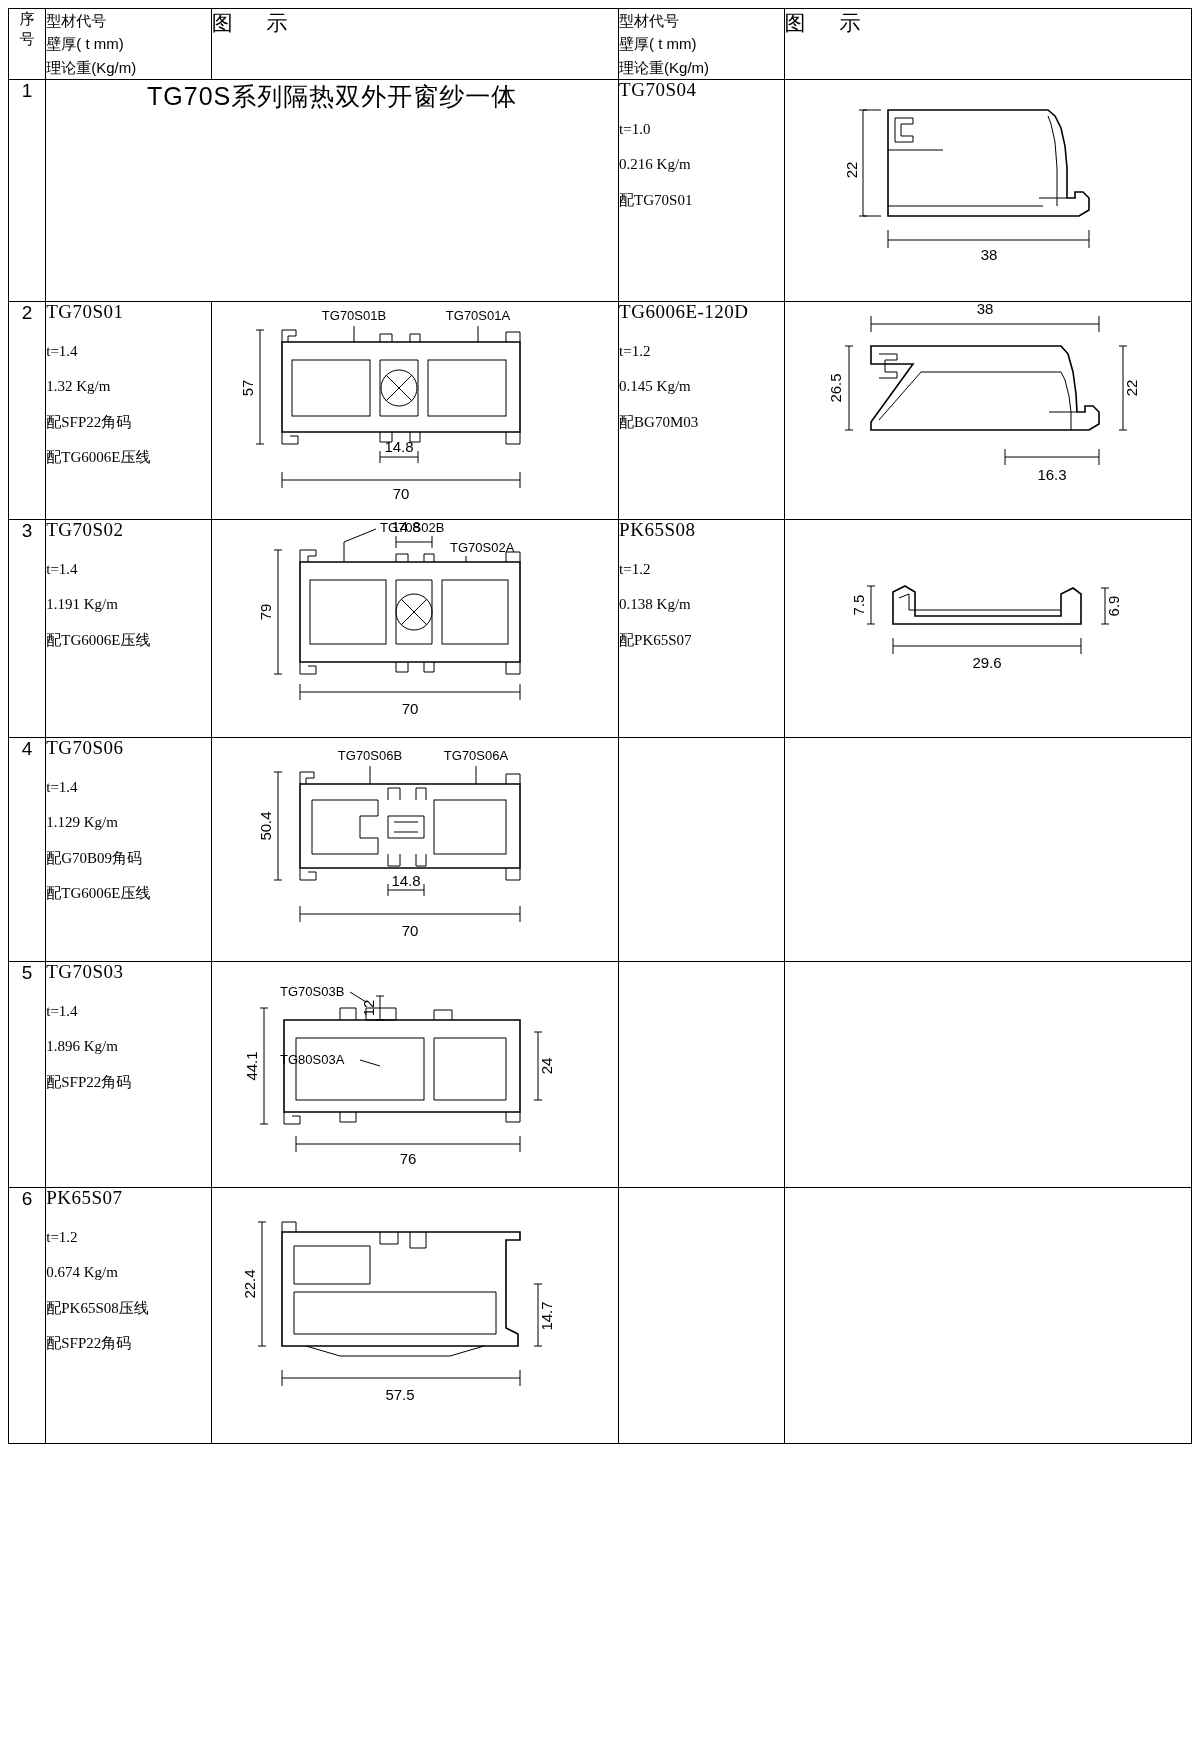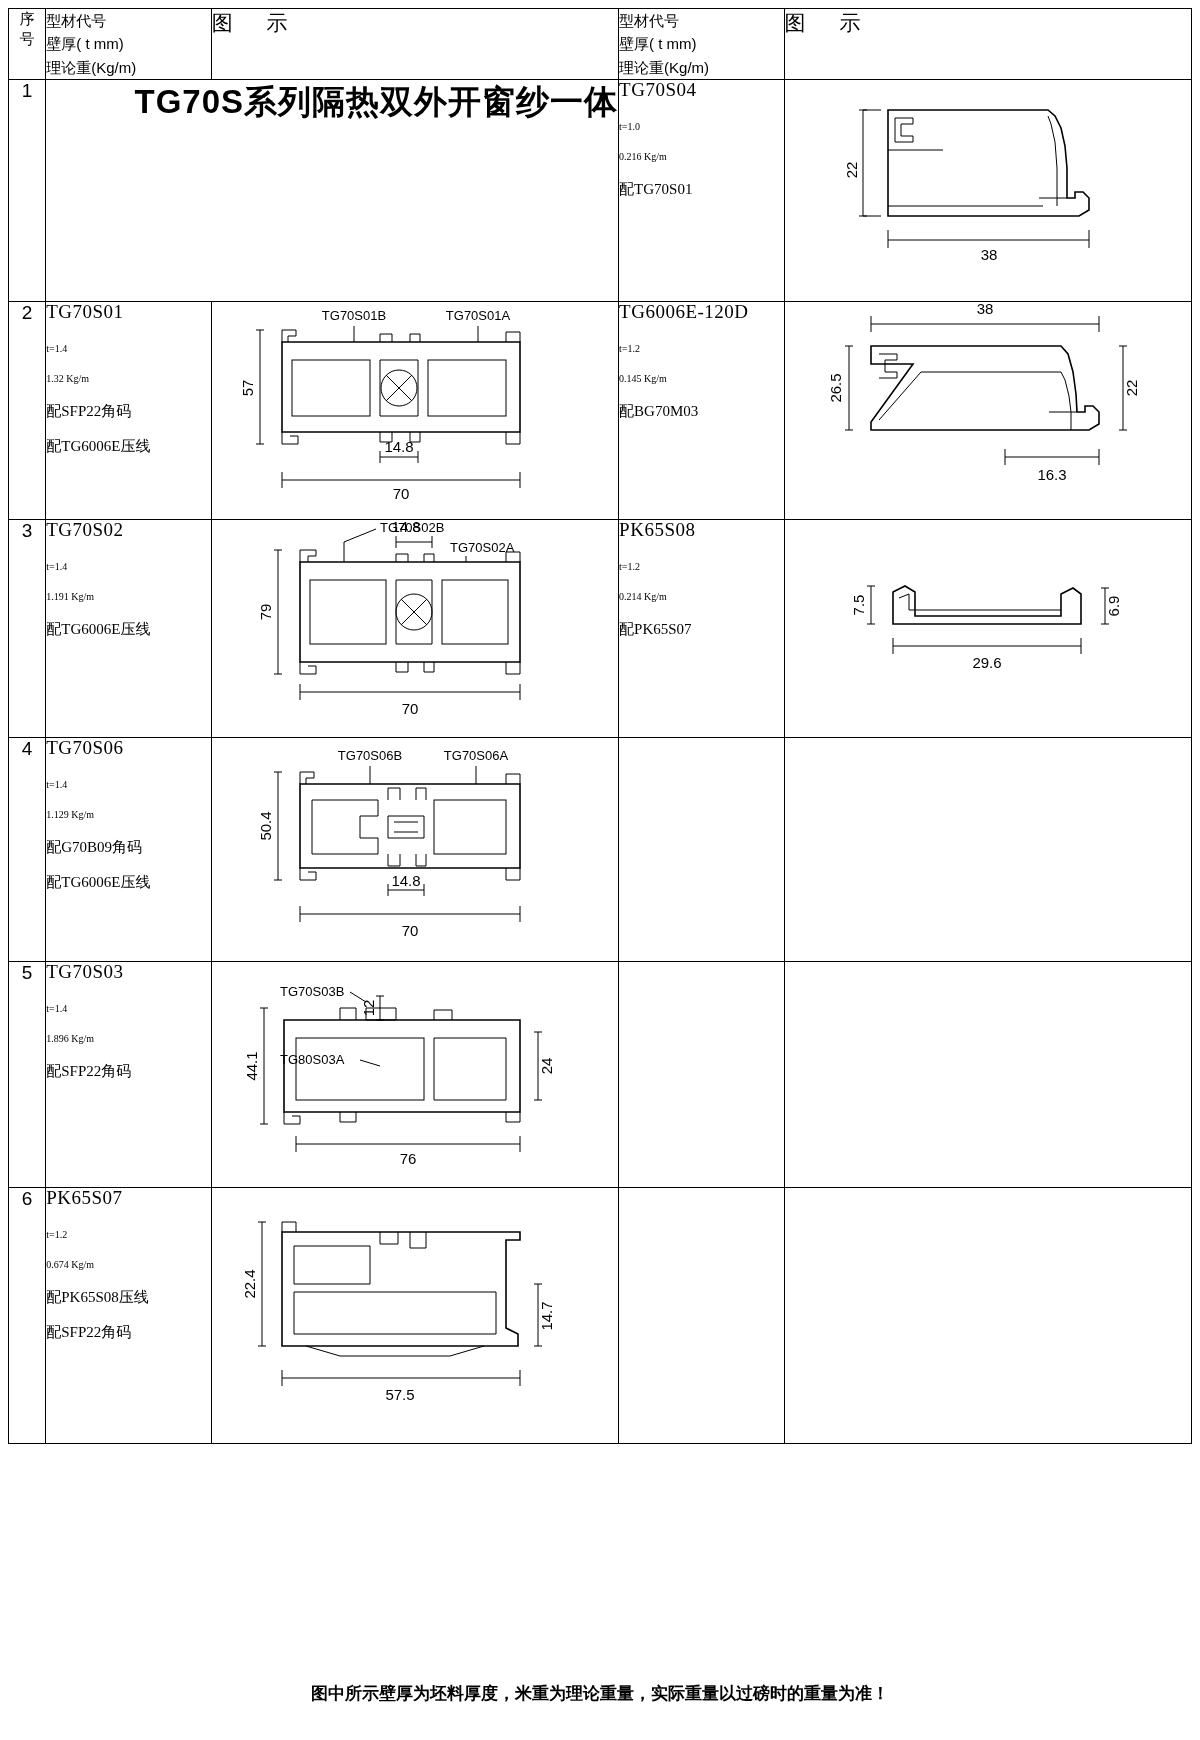--- a/index.html
+++ b/index.html
@@ -71,34 +71,34 @@
     line-height: 1.1;
     font-family: Liberation Serif, serif;
   }
   .cell-code .code {
     font-size: 19px;
     margin-bottom: 20px;
     letter-spacing: 0.5px;
   }
   .cell-code .line {
     margin-bottom: 19px;
-    font-size: 10px;
+    font-size: 15px;
   }
   .cell-code .line.cn {
     font-size: 15px;
   }
   .cell-fig {
     position: relative;
     vertical-align: middle;
     text-align: center;
   }
   .banner {
-    font-size: 33px;
-    font-weight: bold;
-    text-align: right;
+    font-size: 25px;
+    font-weight: normal;
+    text-align: center;
     vertical-align: middle;
     letter-spacing: 1px;
   }
   .figwrap {
     position: relative;
     width: 100%;
     height: 100%;
   }
   .figwrap svg {
     display: block;
@@ -317,21 +317,21 @@
           <text class="lbl" x="160" y="12" text-anchor="start">TG70S02B</text>
           <path class="thin" d="M156,9 L124,22 L124,42"></path>
           <text class="lbl" x="230" y="32" text-anchor="start">TG70S02A</text>
           <path class="thin" d="M246,36 L246,42"></path>
         </svg>
       </div>
     </td>
     <td class="cell-code">
       <div class="code">PK65S08</div>
       <div class="line">t=1.2</div>
-      <div class="line">0.214 Kg/m</div>
+      <div class="line">0.138 Kg/m</div>
       <div class="line cn">配PK65S07</div>
     </td>
     <td class="cell-fig">
       <div class="figwrap">
         <svg width="390" height="205" viewBox="0 0 390 205">
           <path class="prof" d="M100,72 L112,66 L122,72 L122,96 L268,96 L268,74 L280,68 L288,74 L288,104 L100,104 Z"></path>
           <path class="thin" d="M106,78 L116,74 L116,90 L268,90"></path>
 
           <path class="thin" d="M78,66 L78,104"></path>
           <path class="thin" d="M74,66 L82,66 M74,104 L82,104"></path>
@@ -481,15 +481,14 @@
           <text class="dim" x="180" y="212" text-anchor="middle">57.5</text>
         </svg>
       </div>
     </td>
     <td class="empty"></td>
     <td class="empty"></td>
   </tr>
 </tbody>
     </table>
 
-<div class="footnote">图中所示壁厚为坯料厚度，米重为理论重量，实际重量以过磅时的重量为准！</div>
 
 </div>
 
 </body></html>

